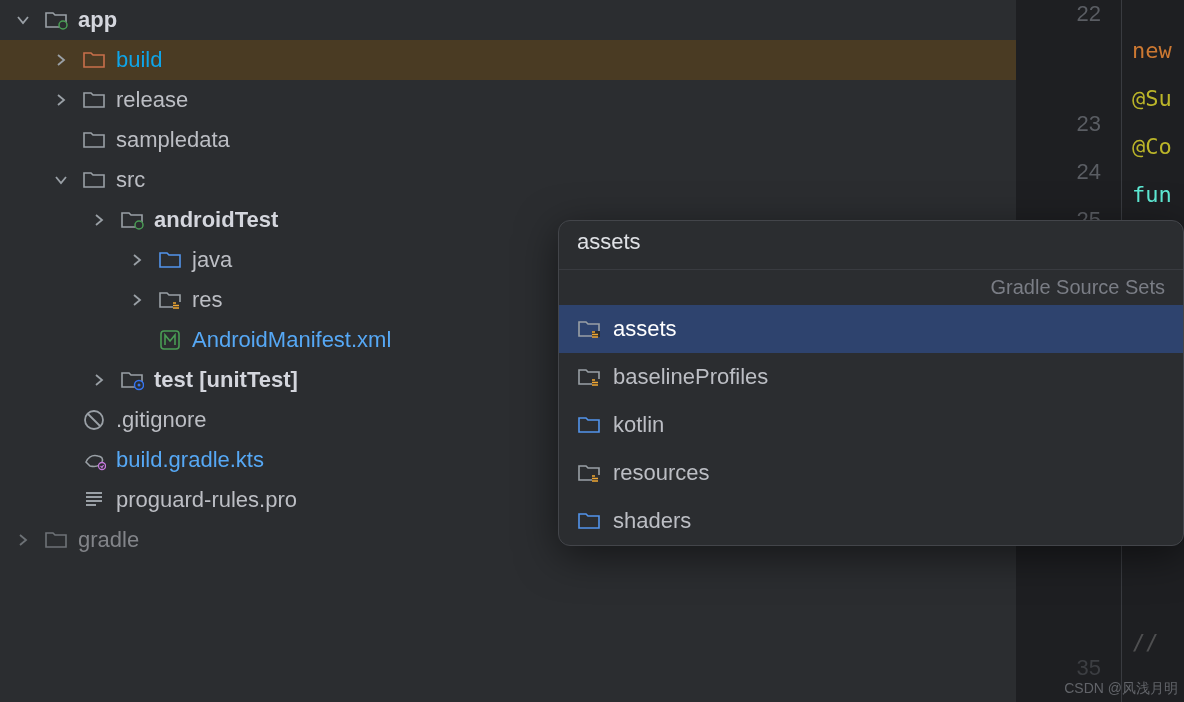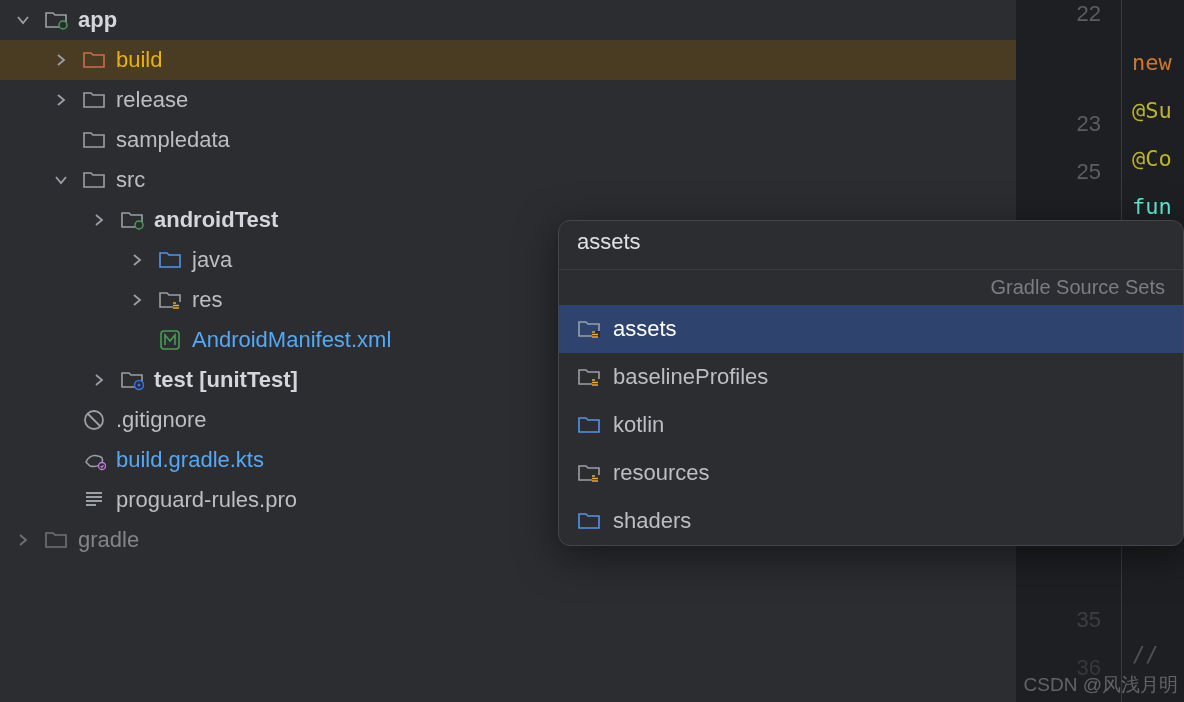--- a/index.html
+++ b/index.html
@@ -61,21 +61,21 @@
   height: 24px;
   display: inline-flex;
   align-items: center;
   justify-content: center;
   margin-right: 10px;
   flex-shrink: 0;
 }
 
 .label { display: inline-block; }
 .bold { font-weight: 600; color: #d4d6dd; }
-.build-color { color: #eab308; }
+.build-color { color: #0ea5e9; }
 .manifest-color { color: #56a8f5; }
 .gradle-color { color: #56a8f5; }
 
 
 .gutter {
   position: absolute;
   left: 1016px;
   top: 0;
   width: 106px;
   height: 702px;
@@ -93,21 +93,21 @@
   position: absolute;
   left: 1122px;
   top: 0;
   width: 62px;
   height: 702px;
   background: #1e1f22;
   font-family: Consolas, monospace;
   font-size: 22px;
   overflow: hidden;
 }
-.code-line { height: 48px; display: flex; align-items: center; padding-left: 10px; }
+.code-line { height: 48px; display: flex; padding-left: 10px; }
 .kw-new { color: #cc7832; }
 .anno { color: #bbb529; }
 .kw-fun { color: #5eead4; }
 .slash { color: #808080; }
 
 
 .popup {
   position: absolute;
   left: 558px;
   top: 220px;
@@ -157,21 +157,21 @@
 .popup-item.selected {
   background: #2e436e;
   color: #fff;
 }
 .popup-item .icon { margin-right: 12px; }
 
 .watermark {
   position: absolute;
   right: 6px;
   bottom: 4px;
-  font-size: 19px;
+  font-size: 14px;
   color: #7e8187;
   opacity: 0.7;
 }
 </style>
 </head>
 <body>
 
 <svg width="0" height="0" style="position:absolute">
   <defs>
     <g id="folder">
@@ -414,20 +414,21 @@
       </span>
     <span class="label">gradle</span>
   </div>
 
 </div>
 
 <div class="gutter">
   <div class="gutter-line" style="margin-top:-10px">22</div>
   <div class="gutter-line" style="height:62px"></div>
   <div class="gutter-line">23</div>
+  <div class="gutter-line">24</div>
   <div class="gutter-line">25</div>
   <div style="height:400px"></div>
   <div class="gutter-line" style="opacity:.5">35</div>
   <div class="gutter-line" style="opacity:.4">36</div>
 </div>
 
 <div class="editor">
   <div class="code-line" style="height:38px"></div>
   <div class="code-line">
       <span class="kw-new">new</span>

